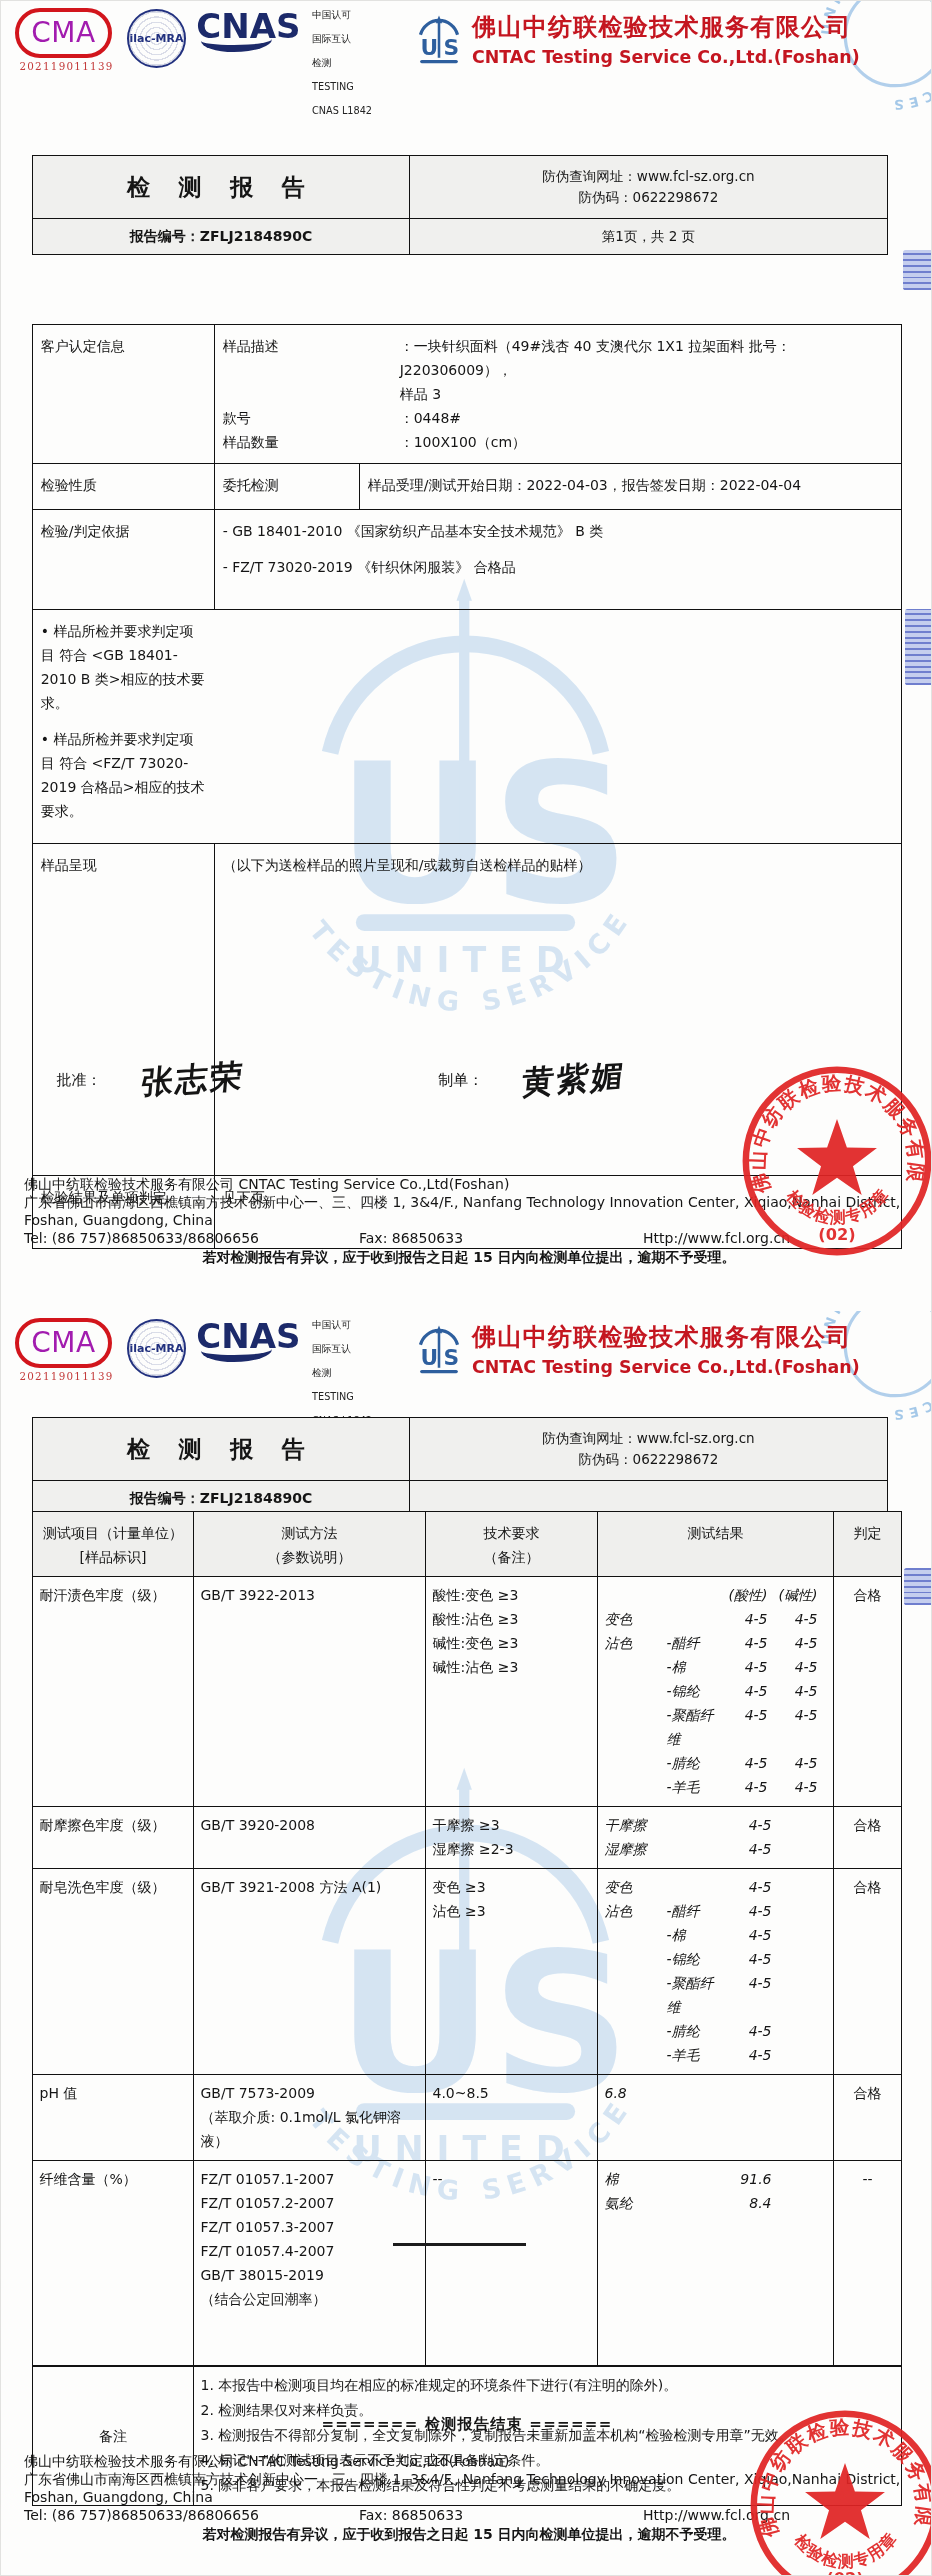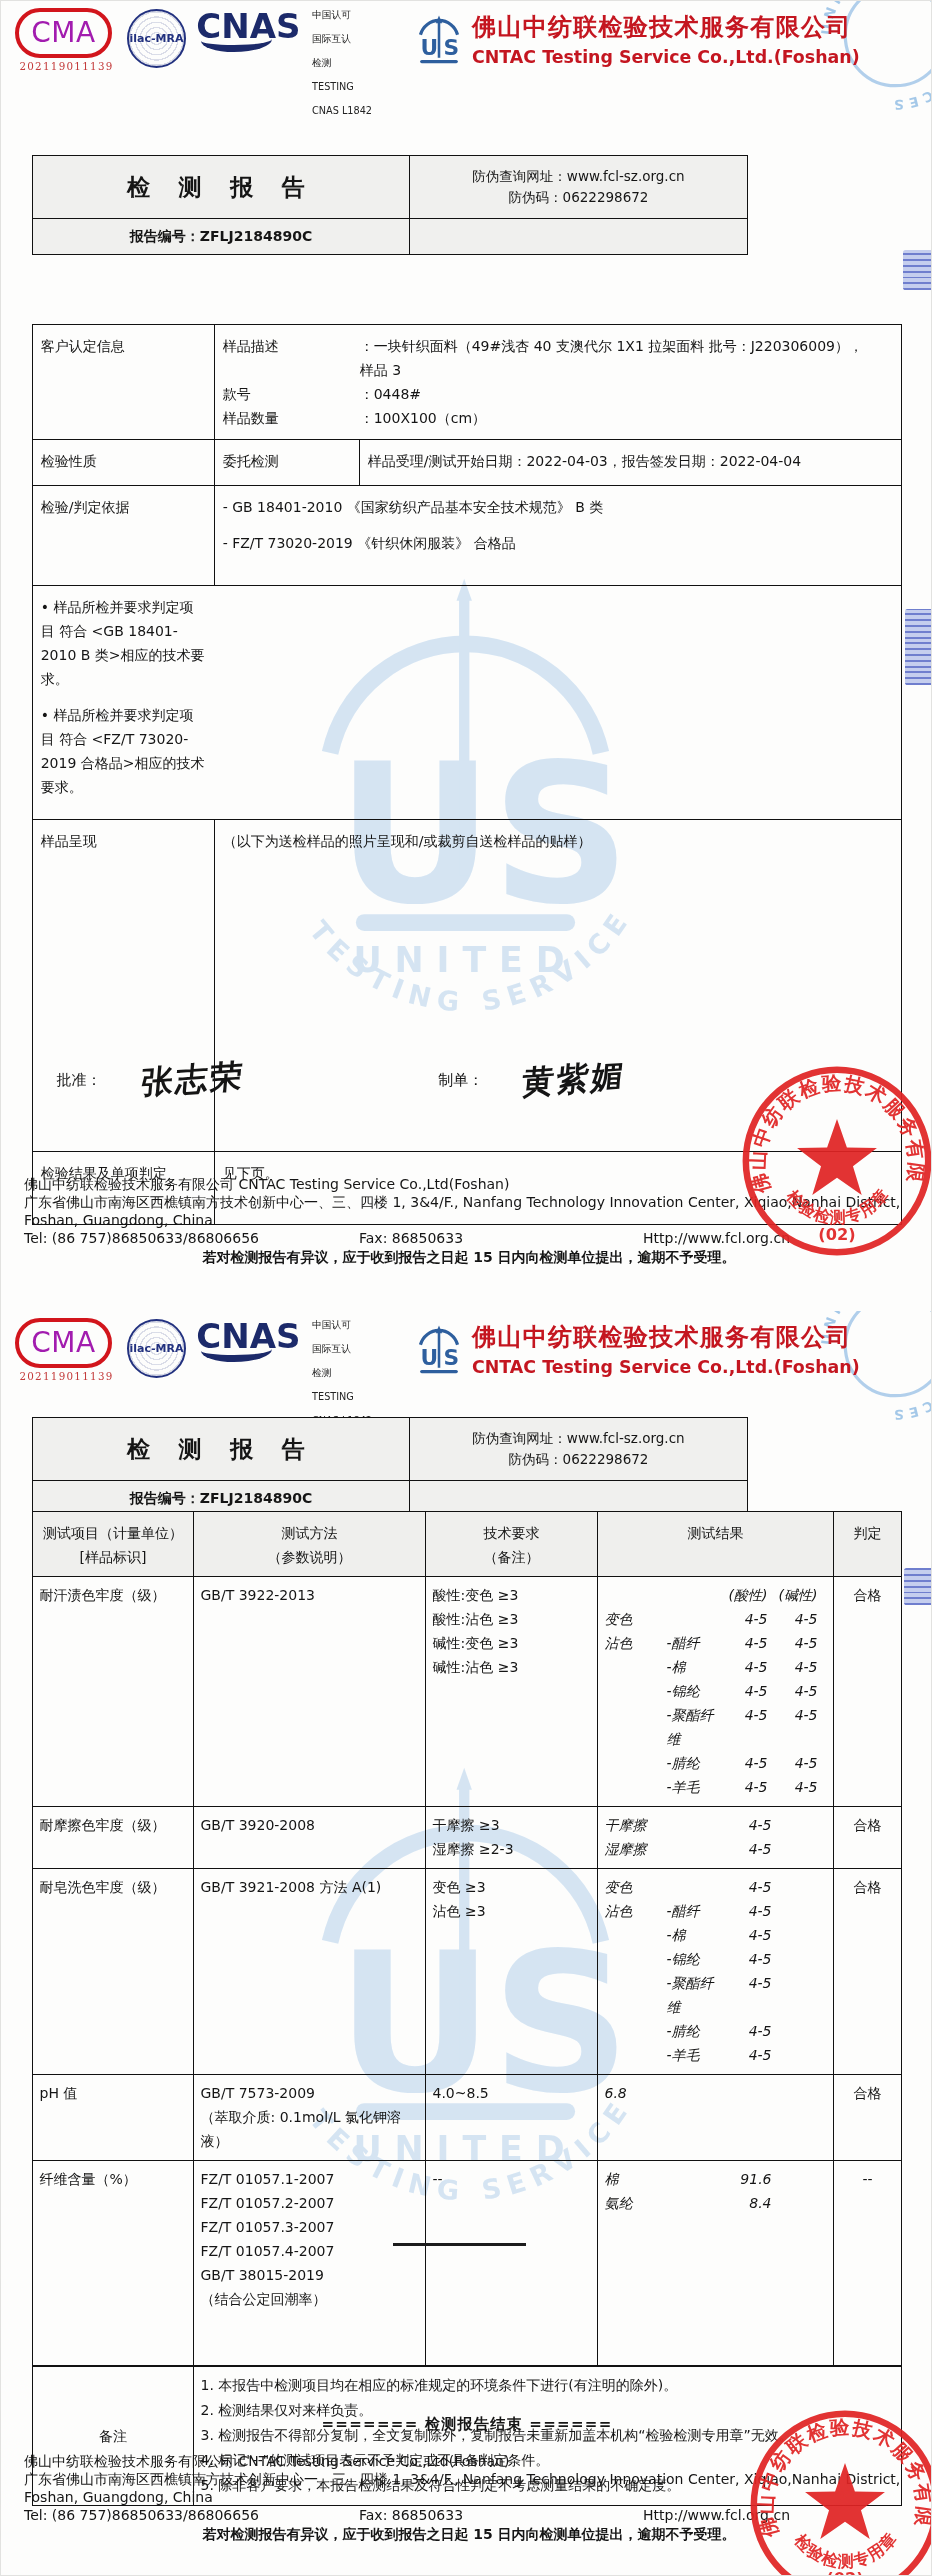--- a/index.html
+++ b/index.html
@@ -23,40 +23,40 @@
   .cnas { margin-left:10.3px; margin-top:1px; color:#1c2a6a; font-size:34px; font-weight:bold; position:relative; line-height:1; }
   .cnas::after { content:""; position:absolute; left:5.2px; bottom:-9px; width:71px; height:17px;
                  border-bottom:7.7px solid #1c2a6a; border-radius:0 0 70% 60%; }
   .accred { margin-left:11.6px; margin-top:1.3px; color:#222; font-size:9.7px; line-height:11.6px; }
   .uts-mini { margin-left:43px; margin-top:5.2px; }
   .company { margin-left:9px; margin-top:3.9px; }
   .company-cn { color:#c41620; font-size:24px; font-weight:bold; letter-spacing:1.3px; }
   .company-en { color:#c41620; font-size:17.4px; font-weight:bold; margin-top:3.9px; }
 
   
-  .rpt-head { position:absolute; left:31px; width:716px; border:1.9px solid #111; background:#f0f0ee; }
+  .rpt-head { position:absolute; left:31px; width:856px; border:1.9px solid #111; background:#f0f0ee; }
   .rh-row1 { display:grid; grid-template-columns:377px 1fr; }
   .rh-title { border-right:1.3px solid #111; display:flex; align-items:center; justify-content:center;
               font-size:23px; font-weight:bold; letter-spacing:10.3px; height:62px; }
   .rh-anti { display:flex; flex-direction:column; align-items:center; justify-content:center; font-size:13.5px; line-height:20.6px; }
   .rh-row2 { display:grid; grid-template-columns:377px 1fr; border-top:1.3px solid #111; height:36px; }
   .rh-no { border-right:1.3px solid #111; display:flex; align-items:center; justify-content:center; font-weight:bold; font-size:14px; }
   .rh-page { display:flex; align-items:center; justify-content:center; font-size:13.5px; }
 
   
   .info-table { position:absolute; top:323px; left:31px; width:870px; border:1.9px solid #111; background:transparent; }
   .info-row { display:grid; grid-template-columns:182px 1fr; border-bottom:1.3px solid #111; }
   .info-row:last-child { border-bottom:none; }
   .info-row.three { grid-template-columns:182px 145px 1fr; }
   .ic { padding:9px 7.7px; font-size:14px; line-height:24px; }
   .ic-label { border-right:1.3px solid #111; }
   .info-row.three .ic-mid { border-right:1.3px solid #111; }
   .fline { display:flex; }
   .fl { flex:0 0 137px; }
-  .fv { flex:1; }
+  .fv { flex:1;margin-left:40px; }
   .tline { min-height:24px; }
   .gap38 .tline { margin-bottom:11.6px; }
 
   
   .signatures { position:absolute; top:1050px; left:31px; width:870px; height:58px; display:flex; align-items:center; }
   .sig-label { font-size:15px; }
   .sig-name { font-size:32px; font-weight:bold; transform:rotate(-4deg) skewX(-9deg); letter-spacing:2.6px; margin-left:39px; }
 
   
   .footer { position:absolute; left:23px; width:890px; font-size:14px; line-height:18px; z-index:2; }
@@ -158,20 +158,21 @@
     <div class="rpt-head" style="top:154px">
       <div class="rh-row1">
         <div class="rh-title">检 测 报 告</div>
         <div class="rh-anti">
           <div>防伪查询网址：www.fcl-sz.org.cn</div>
           <div>防伪码：0622298672</div>
         </div>
       </div>
       <div class="rh-row2">
         <div class="rh-no">报告编号：ZFLJ2184890C</div>
+        <div class="rh-page">第1页，共 2 页</div>
       </div>
     </div>
 
     <svg class="center-wm" width="413" height="503" viewBox="0 0 640 780">
       <g fill="#aecdea" stroke="#aecdea">
         <path d="M 110,310 A 215,215 0 0 1 530,310" fill="none" stroke-width="26"></path>
         <text x="120" y="540" font-size="300" font-weight="bold" stroke="none">U</text>
         <text x="360" y="540" font-size="300" font-weight="bold" stroke="none">S</text>
         <rect x="310" y="70" width="16" height="430" stroke="none"></rect>
         <polygon points="318,40 306,74 330,74" stroke="none"></polygon>

